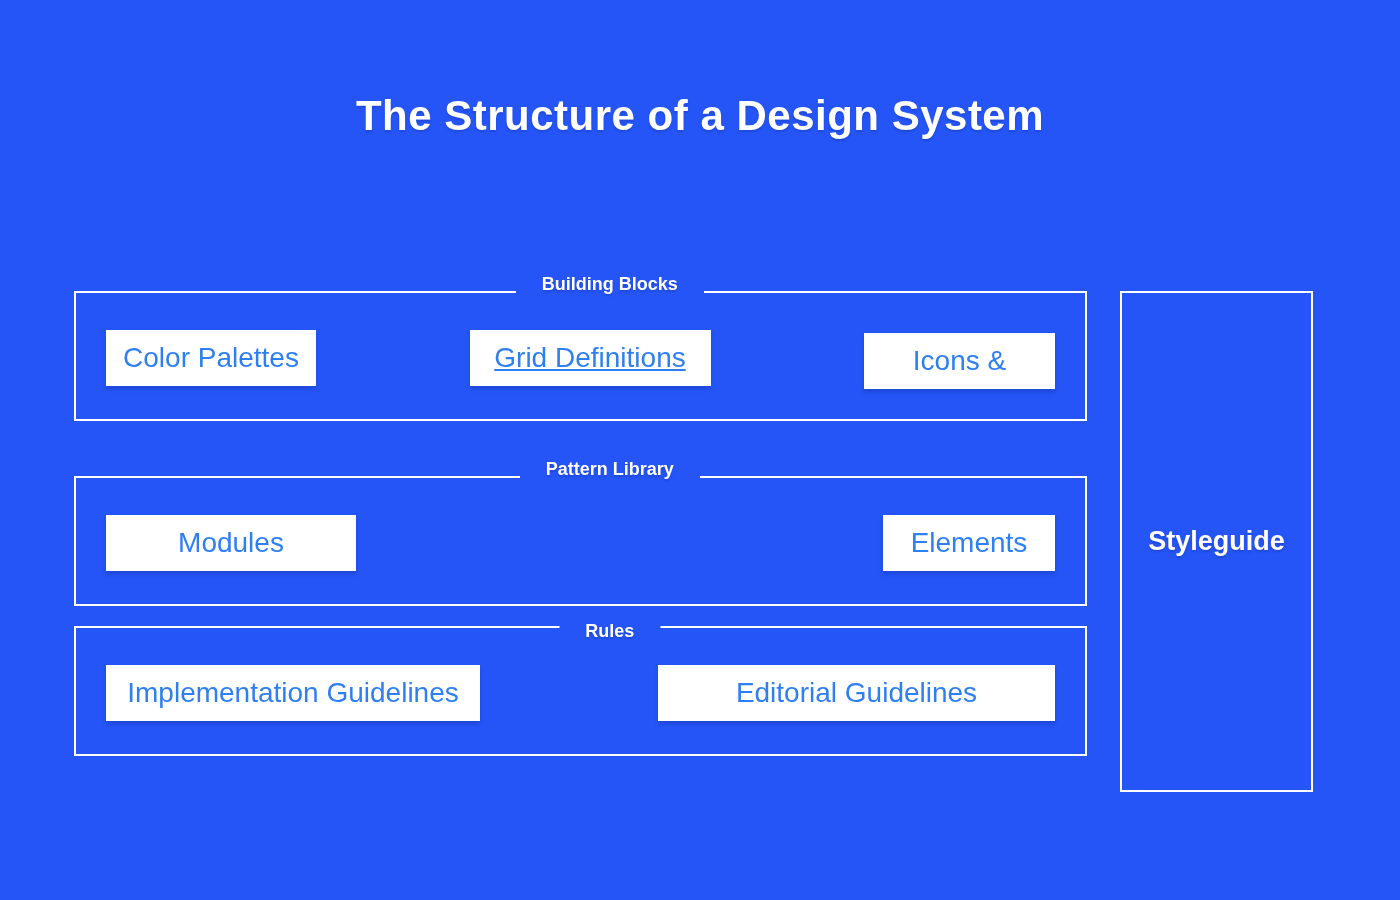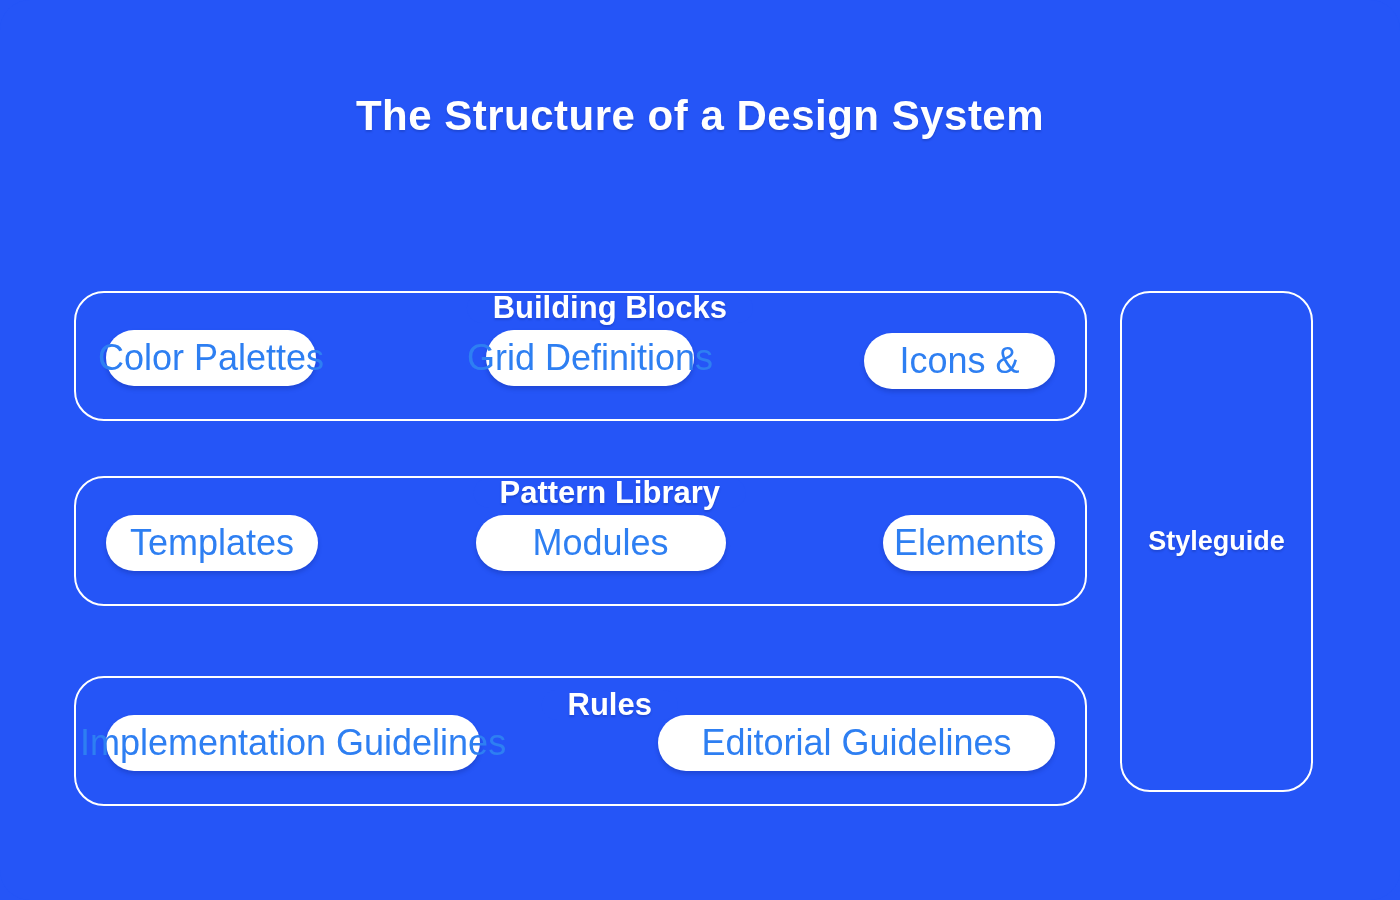--- a/index.html
+++ b/index.html
@@ -1,20 +1,20 @@
 <!DOCTYPE html>
 <html style="--background: #2555F7; --block_text: #2E7FF2; --line: #FFFFFF;"><head>
 <meta charset="utf-8">
 <style>
   :root {
     --background: #2555F7;
     --block_text: #2E7FF2;
     --line: #FFFFFF;
   }
-  * { box-sizing: border-box; border-radius: 30px; }
+  * { box-sizing: border-box; }
   html, body {
     margin: 0;
     padding: 0;
     background: var(--background);
     font-family: "Liberation Sans", sans-serif;
   }
   .canvas {
     position: relative;
     width: 1400px;
     height: 900px;
@@ -35,62 +35,61 @@
   }
   .section {
     position: absolute;
     left: 74px;
     width: 1013px;
     height: 130px;
     border: 2px solid var(--line);
   }
   .section.sec-bb { top: 291px; }
   .section.sec-pl { top: 476px; }
-  .section.sec-rl { top: 676px; padding-left: 42px; }
+  .section.sec-rl { top: 626px; padding-left: 42px; }
   .legend {
     position: absolute;
     left: 52.9%;
     top: -24px;
     transform: translateX(-50%);
     background: var(--background);
     padding: 0 26px;
     color: #ffffff;
-    font-size: 31px;
+    font-size: 18px;
     font-weight: 600;
     line-height: 30px;
     white-space: nowrap;
     text-shadow: 0 2px 2px rgba(15, 35, 120, 0.25);
-    margin-top: 24px;
   }
   .section.sec-rl .legend { top: -12px; }
   .row {
     position: absolute;
     left: 0;
     right: 0;
     top: 37px;
     display: flex;
     justify-content: space-between;
     padding: 0 30px;
   }
   .block {
     height: 56px;
     background: #ffffff;
     display: flex;
     align-items: center;
     justify-content: center;
     color: var(--block_text);
-    font-size: 36px;
+    font-size: 28px;
     font-weight: 400;
     white-space: nowrap;
     box-shadow: 0 3px 4px rgba(15, 35, 130, 0.28);
   }
   
   .sec-bb .b1 { width: 210px; }
   .sec-bb .b2 { width: 246px; }
-  .sec-bb .b3 { width: 208px; }
+  .sec-bb .b3 { width: 241px; text-decoration: underline; }
   .sec-bb .b4 { width: 191px; margin-top: 3px; }
   .sec-pl .b1 { width: 212px; }
   .sec-pl .b2 { width: 250px; }
   .sec-pl .b3 { width: 250px; }
   .sec-pl .b4 { width: 172px; }
   .sec-rl .b1 { width: 212px; }
   .sec-rl .b2 { width: 374px; }
   .sec-rl .b3 { width: 397px; }
   .styleguide {
     position: absolute;
@@ -122,21 +121,20 @@
     <div class="row">
       <div class="block b1">Color Palettes</div>
       <div class="block b3">Grid Definitions</div>
       <div class="block b4">Icons &amp;</div>
     </div>
   </div>
 
   <div class="section sec-pl">
     <div class="legend">Pattern Library</div>
     <div class="row">
-      <div class="block b1">Templates</div>
       <div class="block b2">Modules</div>
       <div class="block b4">Elements</div>
     </div>
   </div>
 
   <div class="section sec-rl">
     <div class="legend">Rules</div>
     <div class="row">
       <div class="block b2">Implementation Guidelines</div>
       <div class="block b3">Editorial Guidelines</div>

